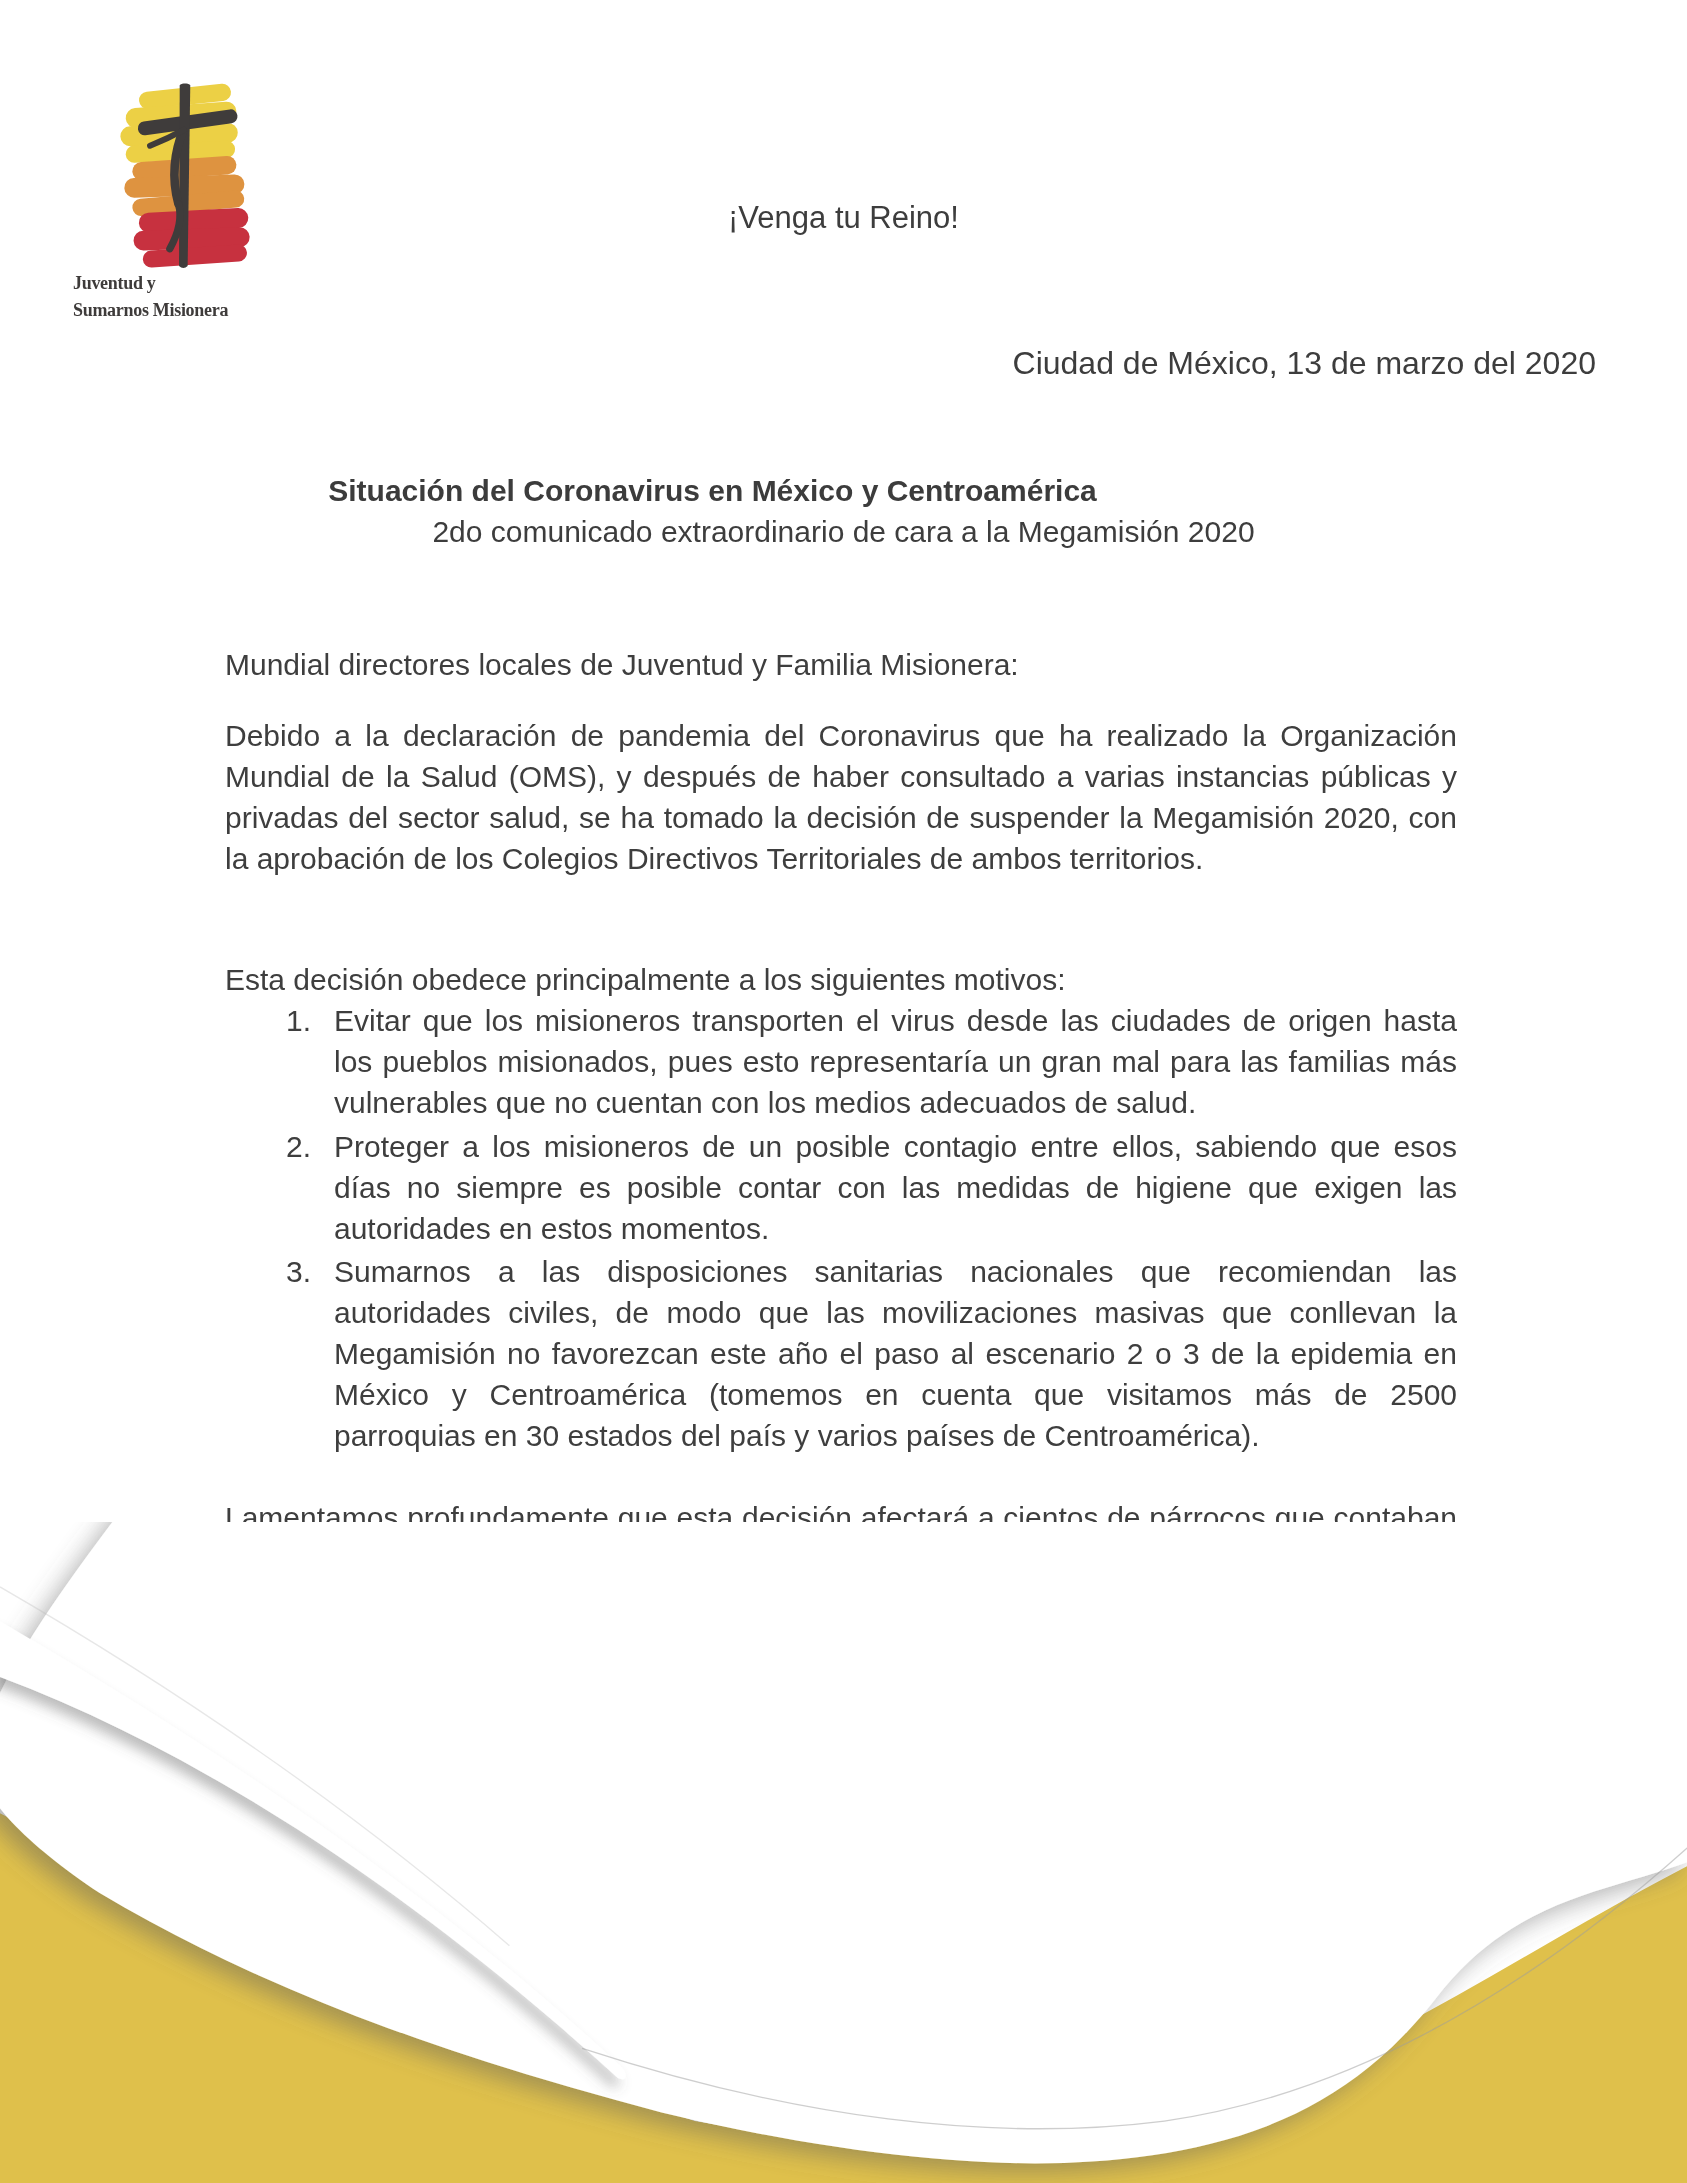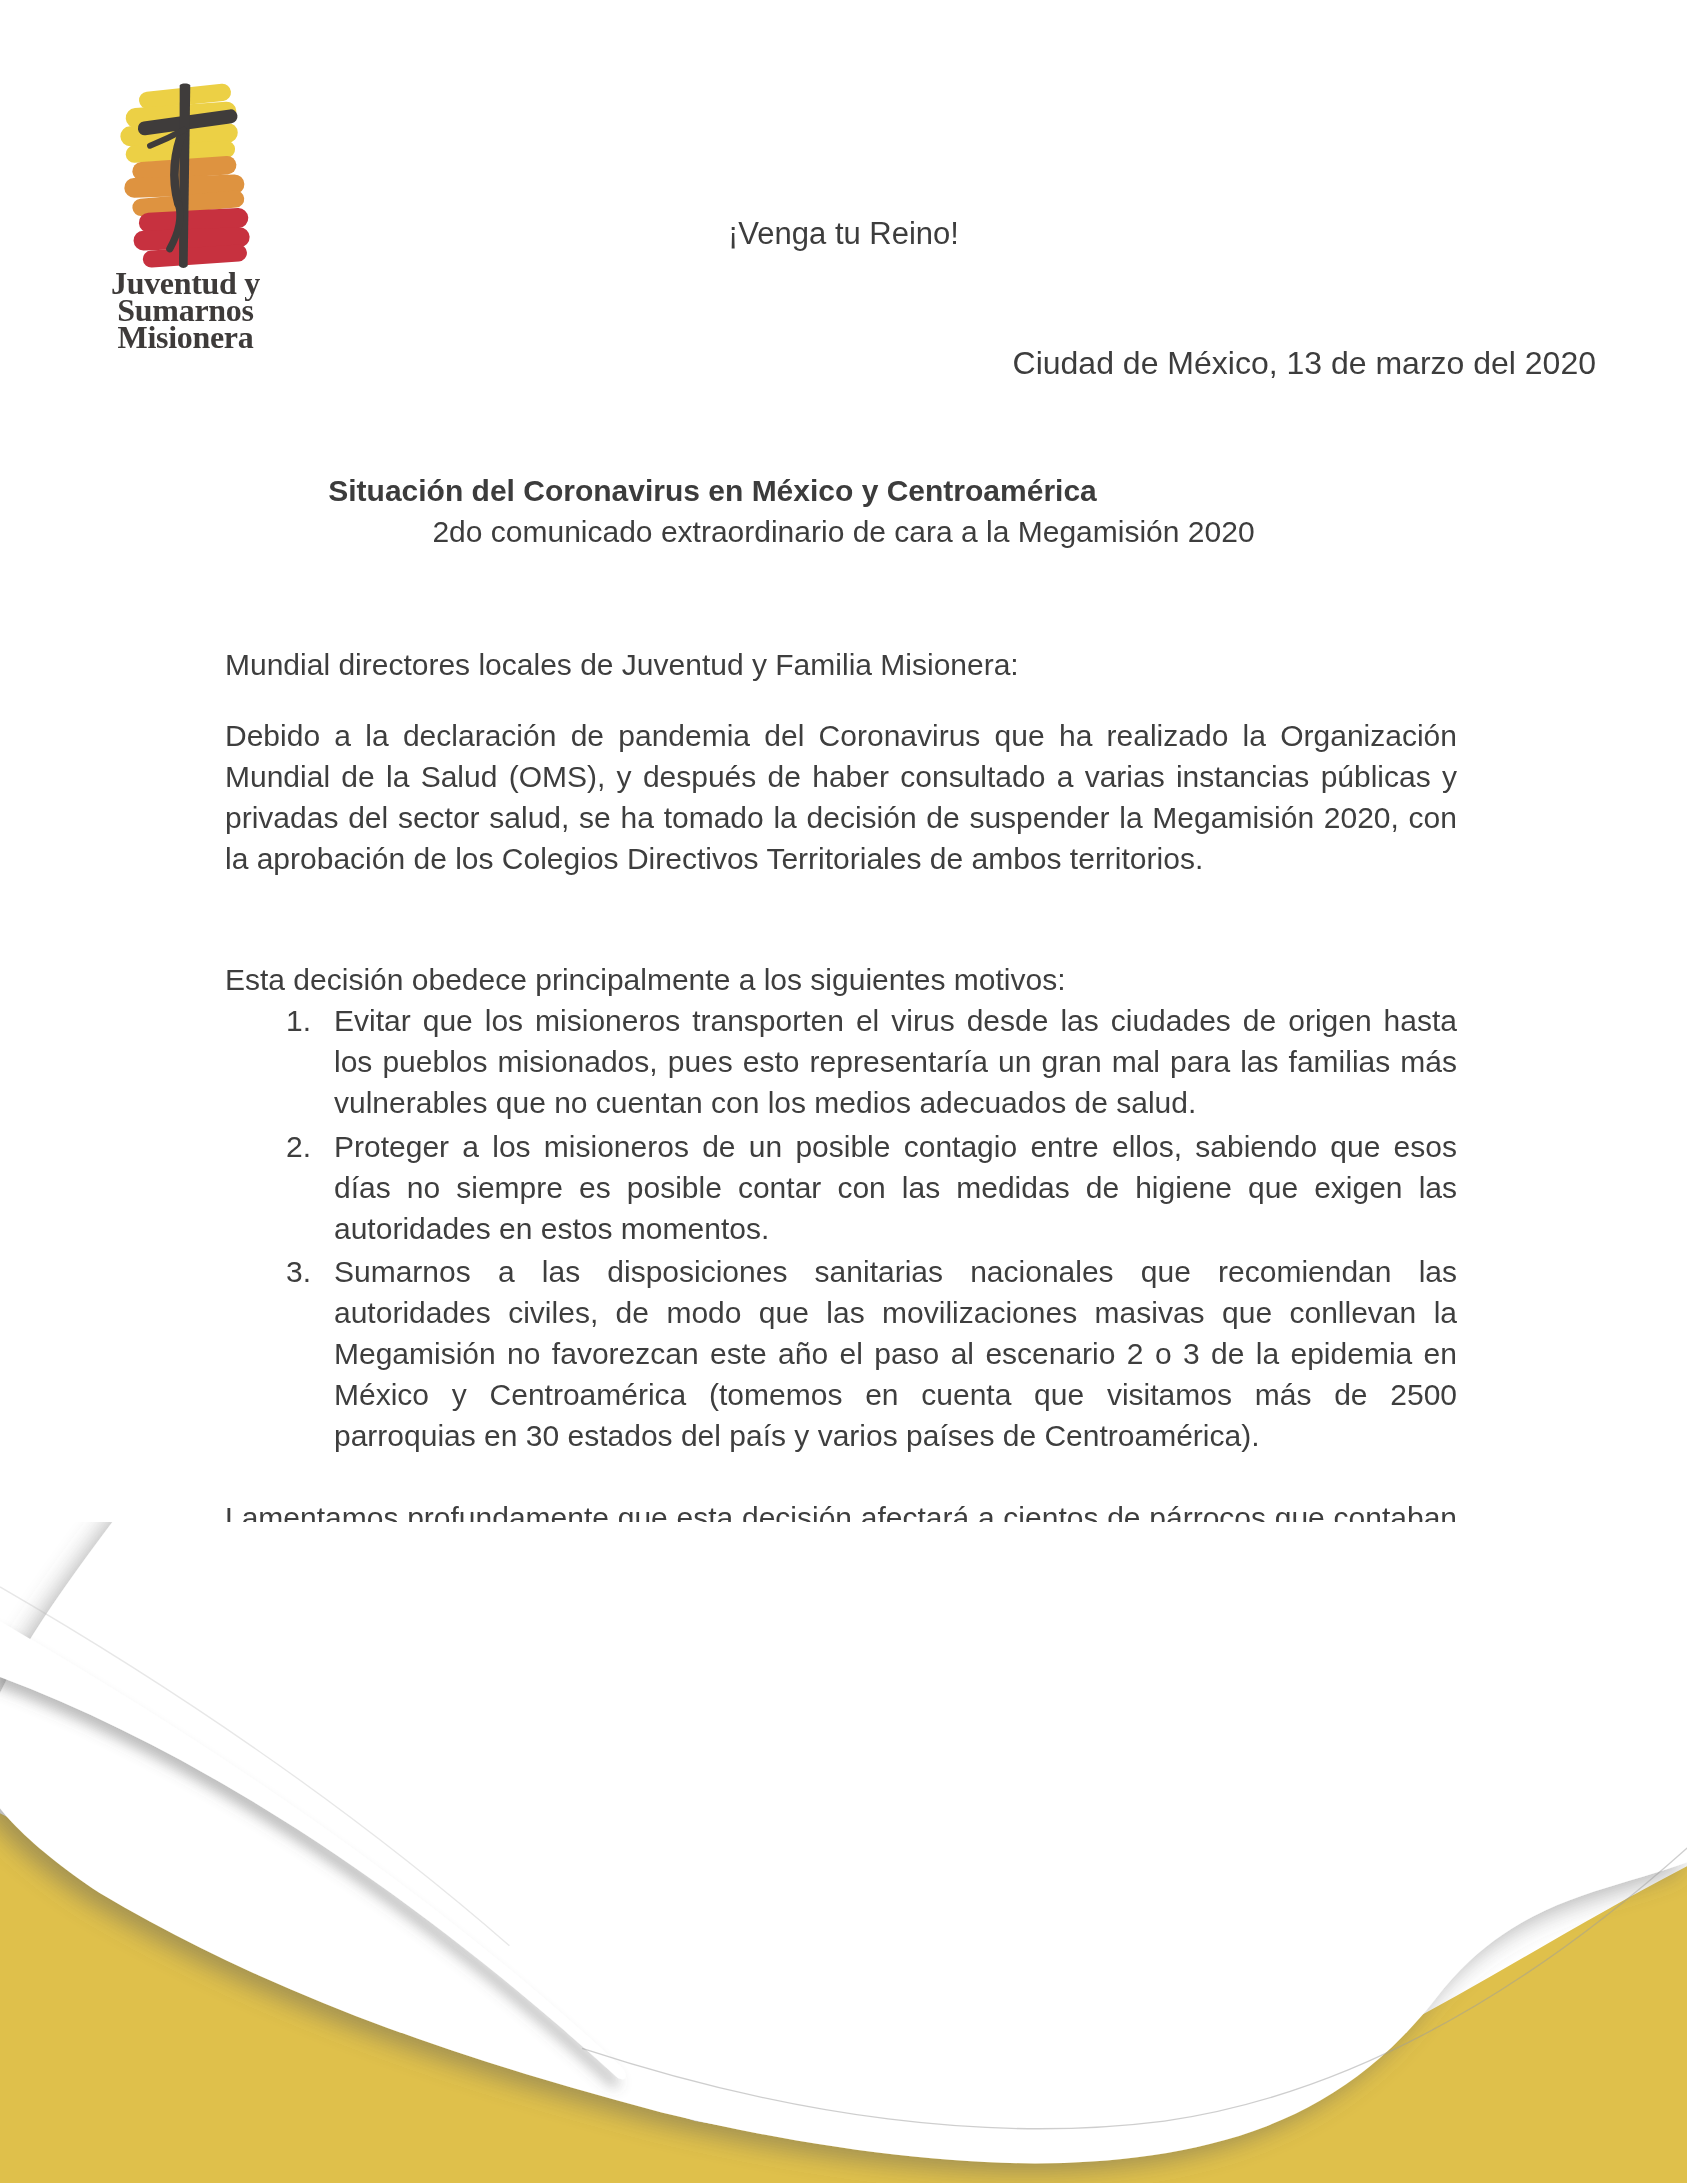--- a/index.html
+++ b/index.html
@@ -18,32 +18,31 @@
     left: 119px;
     top: 77px;
     width: 132px;
     height: 193px;
   }
   .logo-caption {
     position: absolute;
     left: 73px;
     top: 270px;
     width: 225px;
-    text-align: center;
     font-family: "Liberation Serif", serif;
     font-weight: bold;
-    font-size: 32px;
+    font-size: 18px;
     line-height: 27px;
     letter-spacing: -0.3px;
     color: #3e3b3a;
   }
   .motto {
     position: absolute;
     left: 0;
-    top: 216px;
+    top: 200px;
     width: 1687px;
     text-align: center;
     font-size: 31px;
     color: #3d3d3d;
   }
   .dateline {
     position: absolute;
     right: 91px;
     top: 322px;
     font-size: 32px;

